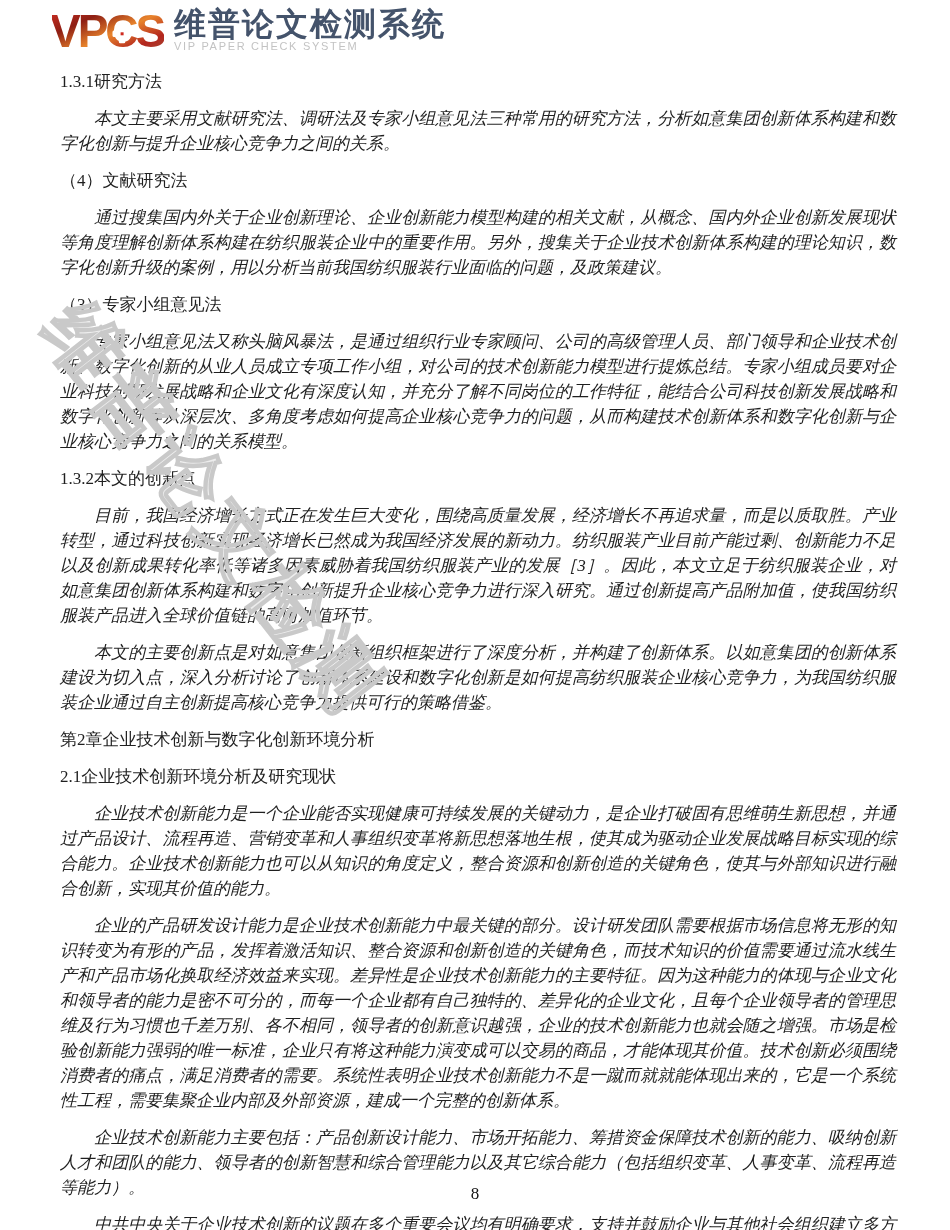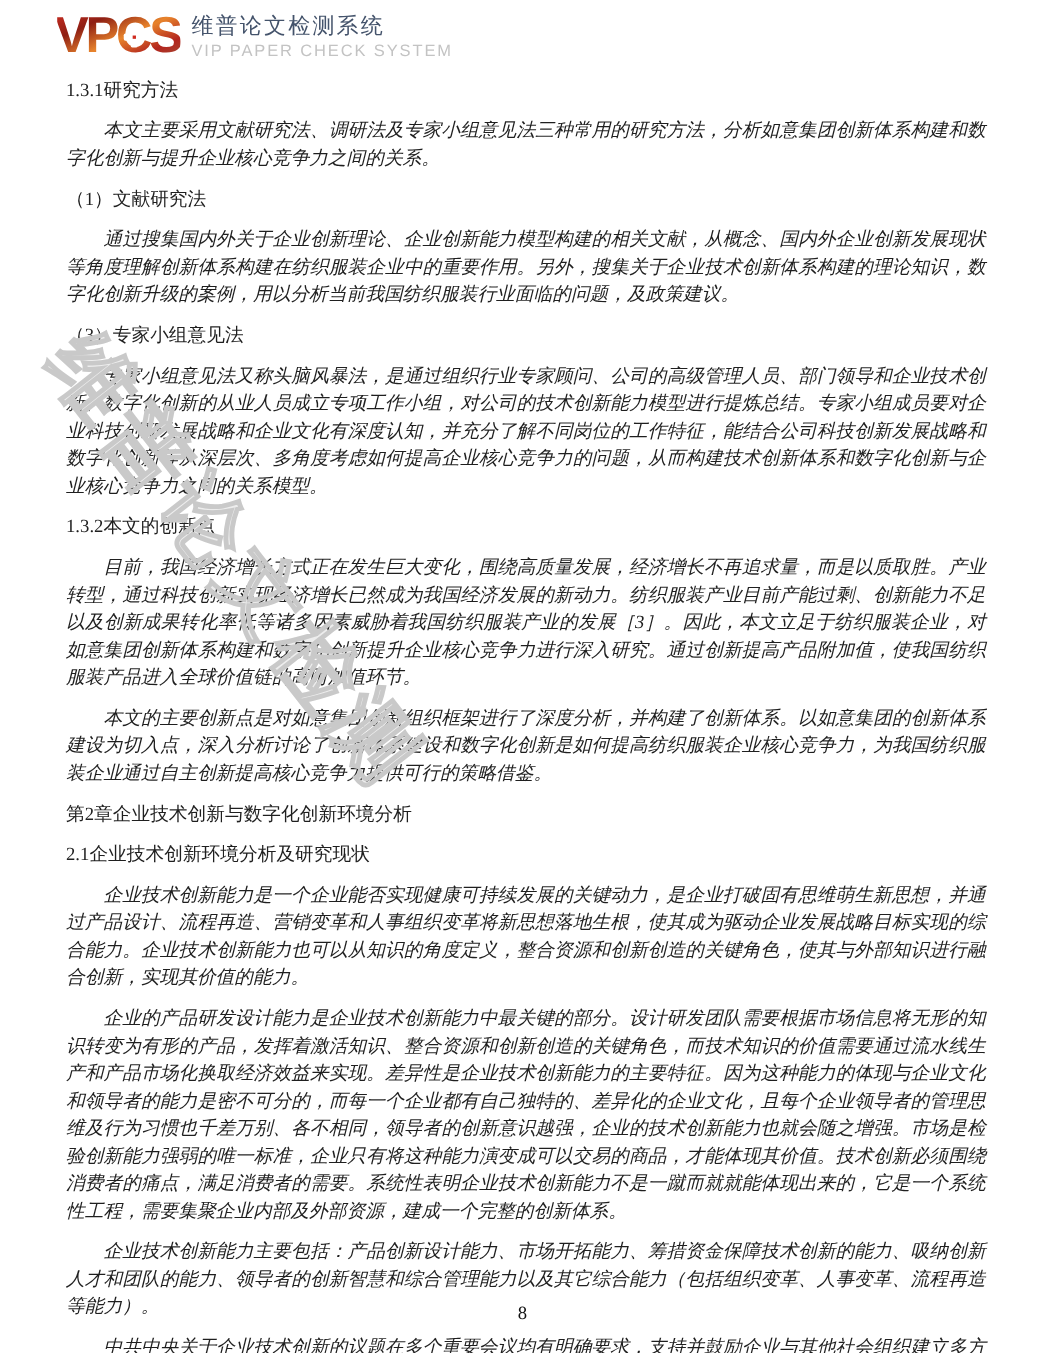--- a/index.html
+++ b/index.html
@@ -14,26 +14,26 @@
 
   
   .logo-row {
     position: absolute; left: 52px; top: 6px;
     display: flex; align-items: center; gap: 10px;
   }
   .logo-mark svg { display: block; }
   .logo-textcol { display: flex; flex-direction: column; justify-content: center; }
   .logo-cn {
     font-family: "Liberation Sans", "DejaVu Sans", sans-serif;
-    font-weight: 400; font-size: 20px; line-height: 28px;
+    font-weight: 700; font-size: 32px; line-height: 28px;
     color: var(--logo-navy, #44536b); letter-spacing: 2px;
   }
   .logo-en {
     font-family: "Liberation Sans", "DejaVu Sans", sans-serif;
-    font-size: 15px; line-height: 13px;
+    font-size: 11px; line-height: 13px;
     color: var(--logo-gray, #c3c3c3); letter-spacing: 1.7px;
     margin-top: 2px;
   }
 
   
   .content {
     position: absolute; left: 48px; top: 57px; width: 860px;
     color: var(--ink, #1f1f1f);
     font-size: 17px; line-height: 25px;
     text-align: justify;
@@ -88,21 +88,21 @@
     </div>
     <div class="logo-textcol">
       <div class="logo-cn">维普论文检测系统</div>
       <div class="logo-en">VIP PAPER CHECK SYSTEM</div>
     </div>
   </header>
 
   <main class="content" id="doc-blocks">
       <p class="block heading">1.3.1研究方法</p>
       <p class="block para">本文主要采用文献研究法、调研法及专家小组意见法三种常用的研究方法，分析如意集团创新体系构建和数字化创新与提升企业核心竞争力之间的关系。</p>
-      <p class="block heading">（1）文献研究法</p>
+      <p class="block heading">（4）文献研究法</p>
       <p class="block para">通过搜集国内外关于企业创新理论、企业创新能力模型构建的相关文献，从概念、国内外企业创新发展现状等角度理解创新体系构建在纺织服装企业中的重要作用。另外，搜集关于企业技术创新体系构建的理论知识，数字化创新升级的案例，用以分析当前我国纺织服装行业面临的问题，及政策建议。</p>
       <p class="block heading">（3）专家小组意见法</p>
       <p class="block para">专家小组意见法又称头脑风暴法，是通过组织行业专家顾问、公司的高级管理人员、部门领导和企业技术创新、数字化创新的从业人员成立专项工作小组，对公司的技术创新能力模型进行提炼总结。专家小组成员要对企业科技创新发展战略和企业文化有深度认知，并充分了解不同岗位的工作特征，能结合公司科技创新发展战略和数字化创新等从深层次、多角度考虑如何提高企业核心竞争力的问题，从而构建技术创新体系和数字化创新与企业核心竞争力之间的关系模型。</p>
       <p class="block heading">1.3.2本文的创新点</p>
       <p class="block para">目前，我国经济增长方式正在发生巨大变化，围绕高质量发展，经济增长不再追求量，而是以质取胜。产业转型，通过科技创新实现经济增长已然成为我国经济发展的新动力。纺织服装产业目前产能过剩、创新能力不足以及创新成果转化率低等诸多因素威胁着我国纺织服装产业的发展［3］。因此，本文立足于纺织服装企业，对如意集团创新体系构建和数字化创新提升企业核心竞争力进行深入研究。通过创新提高产品附加值，使我国纺织服装产品进入全球价值链的高附加值环节。</p>
       <p class="block para">本文的主要创新点是对如意集团创新组织框架进行了深度分析，并构建了创新体系。以如意集团的创新体系建设为切入点，深入分析讨论了创新体系建设和数字化创新是如何提高纺织服装企业核心竞争力，为我国纺织服装企业通过自主创新提高核心竞争力提供可行的策略借鉴。</p>
       <p class="block heading">第2章企业技术创新与数字化创新环境分析</p>
       <p class="block heading">2.1企业技术创新环境分析及研究现状</p>
       <p class="block para">企业技术创新能力是一个企业能否实现健康可持续发展的关键动力，是企业打破固有思维萌生新思想，并通过产品设计、流程再造、营销变革和人事组织变革将新思想落地生根，使其成为驱动企业发展战略目标实现的综合能力。企业技术创新能力也可以从知识的角度定义，整合资源和创新创造的关键角色，使其与外部知识进行融合创新，实现其价值的能力。</p>
       <p class="block para">企业的产品研发设计能力是企业技术创新能力中最关键的部分。设计研发团队需要根据市场信息将无形的知识转变为有形的产品，发挥着激活知识、整合资源和创新创造的关键角色，而技术知识的价值需要通过流水线生产和产品市场化换取经济效益来实现。差异性是企业技术创新能力的主要特征。因为这种能力的体现与企业文化和领导者的能力是密不可分的，而每一个企业都有自己独特的、差异化的企业文化，且每个企业领导者的管理思维及行为习惯也千差万别、各不相同，领导者的创新意识越强，企业的技术创新能力也就会随之增强。市场是检验创新能力强弱的唯一标准，企业只有将这种能力演变成可以交易的商品，才能体现其价值。技术创新必须围绕消费者的痛点，满足消费者的需要。系统性表明企业技术创新能力不是一蹴而就就能体现出来的，它是一个系统性工程，需要集聚企业内部及外部资源，建成一个完整的创新体系。</p>

